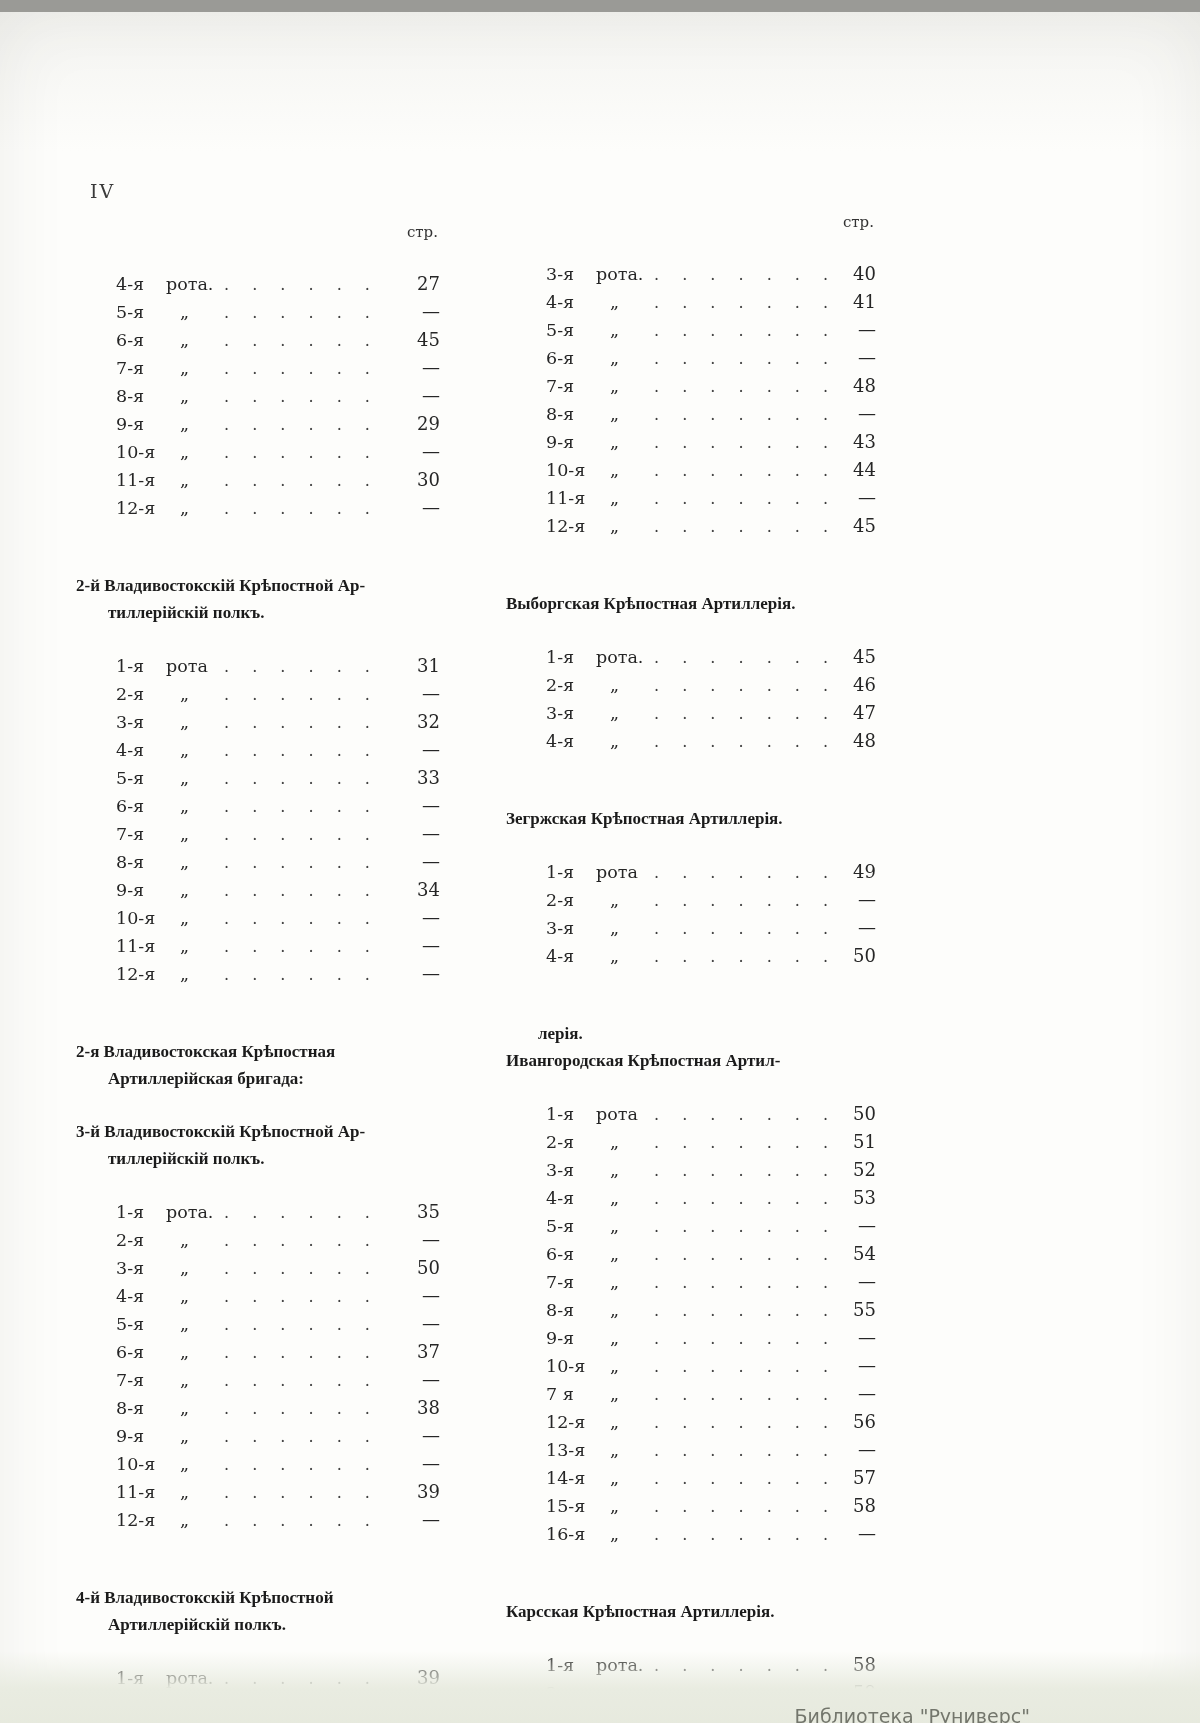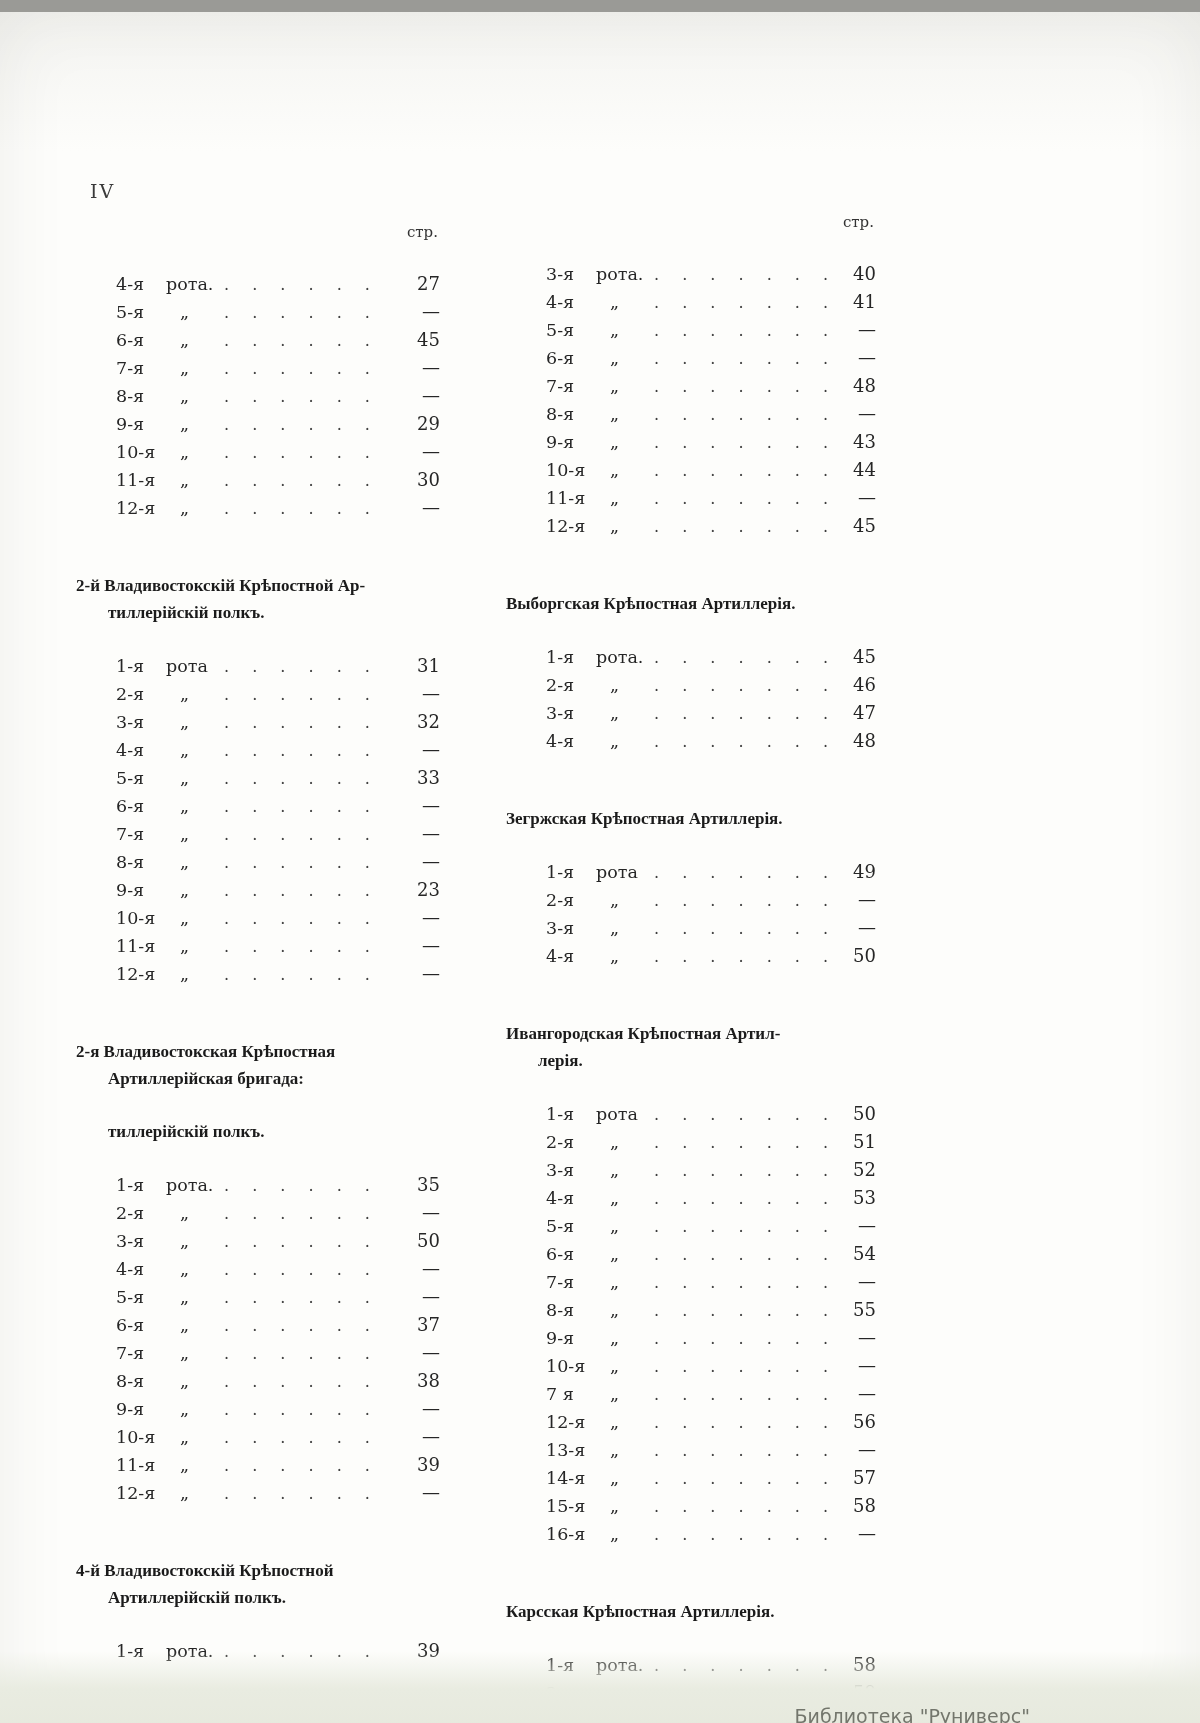--- a/index.html
+++ b/index.html
@@ -211,21 +211,21 @@
           <div class="entry-row">
             <span class="entry-num">8-я</span>
             <span class="entry-word ditto">„</span>
             <span class="leader"></span>
             <span class="entry-page">—</span>
           </div>
           <div class="entry-row">
             <span class="entry-num">9-я</span>
             <span class="entry-word ditto">„</span>
             <span class="leader"></span>
-            <span class="entry-page">23</span>
+            <span class="entry-page">34</span>
           </div>
           <div class="entry-row">
             <span class="entry-num">10-я</span>
             <span class="entry-word ditto">„</span>
             <span class="leader"></span>
             <span class="entry-page">—</span>
           </div>
           <div class="entry-row">
             <span class="entry-num">11-я</span>
             <span class="entry-word ditto">„</span>
@@ -241,20 +241,21 @@
         </div>
       </section>
       <section class="section">
         <div class="heading">
           <div class="hline">2-я Владивостокская Крѣпостная</div>
           <div class="hline cont">Артиллерійская бригада:</div>
         </div>
       </section>
       <section class="section tight">
         <div class="heading">
+          <div class="hline">3-й Владивостокскій Крѣпостной Ар-</div>
           <div class="hline cont">тиллерійскій полкъ.</div>
         </div>
         <div class="entries">
           <div class="entry-row">
             <span class="entry-num">1-я</span>
             <span class="entry-word">рота.</span>
             <span class="leader"></span>
             <span class="entry-page">35</span>
           </div>
           <div class="entry-row">
@@ -463,22 +464,22 @@
           <div class="entry-row">
             <span class="entry-num">4-я</span>
             <span class="entry-word ditto">„</span>
             <span class="leader"></span>
             <span class="entry-page">50</span>
           </div>
         </div>
       </section>
       <section class="section">
         <div class="heading">
+          <div class="hline cont">лерія.</div>
           <div class="hline">Ивангородская Крѣпостная Артил-</div>
-          <div class="hline cont">лерія.</div>
         </div>
         <div class="entries">
           <div class="entry-row">
             <span class="entry-num">1-я</span>
             <span class="entry-word">рота</span>
             <span class="leader"></span>
             <span class="entry-page">50</span>
           </div>
           <div class="entry-row">
             <span class="entry-num">2-я</span>

